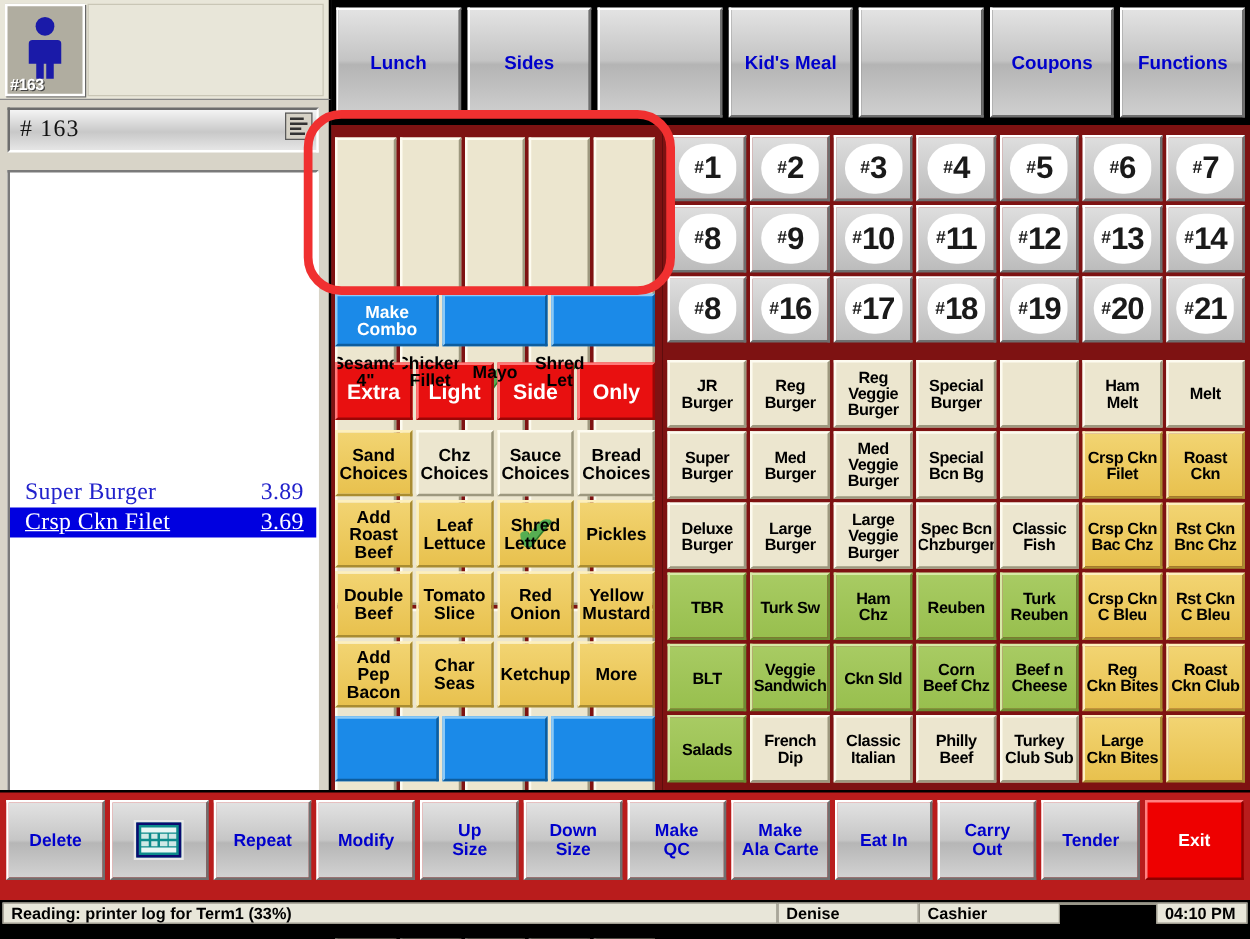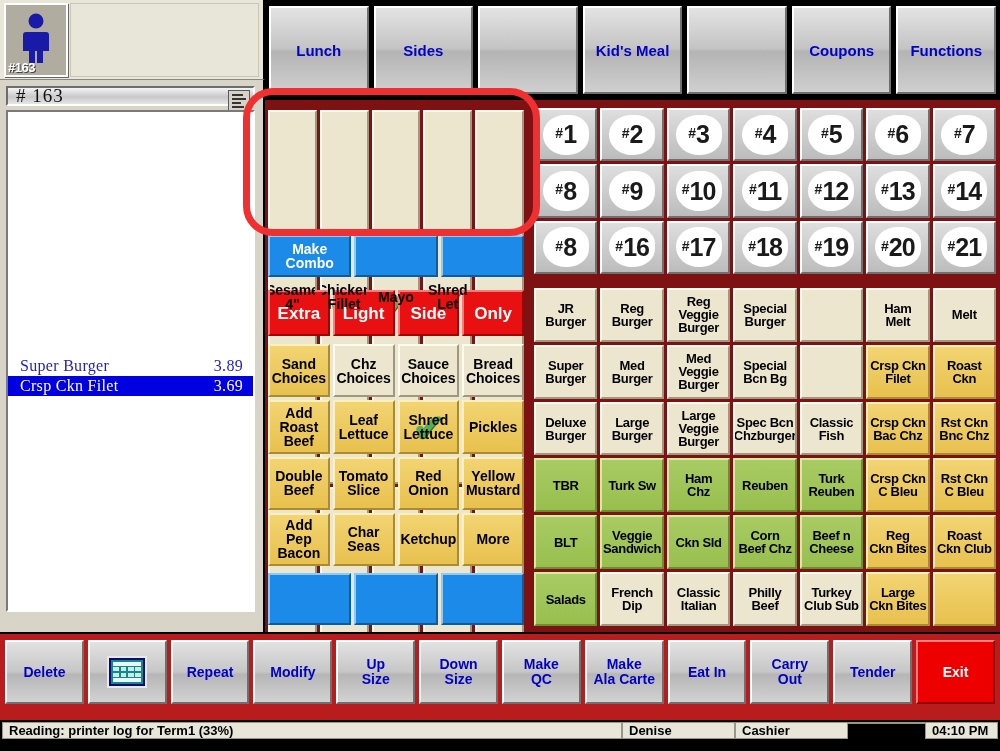--- a/index.html
+++ b/index.html
@@ -30,21 +30,21 @@
   .op-blank { position:absolute; left:70px; top:3px; right:4px; height:74px;
     background:#e8e6d9; border:1px solid #c9c6b6; }
 
   
   .order-panel {
     position:absolute; left:0; top:80px; width:265px; height:552px;
     background:#d8d4c8; border-right:2px solid #000;
     padding:6px 8px 8px 6px;
   }
   .order-head {
-    position:relative; height:20px; margin-bottom:4px;
+    position:relative; height:36px; margin-bottom:14px;
     background: linear-gradient(to bottom,#f4f4f4 0%,#c8c8c8 55%,#e6e6e6 100%);
     border:2px solid; border-color:#6d6d6d #ffffff #ffffff #6d6d6d;
     display:flex; align-items:center;
   }
   .order-head-txt {
     font-family:"Liberation Serif", serif; font-size:19px; color:#111;
     padding-left:8px; letter-spacing:1px;
   }
   .order-head-icon {
     position:absolute; right:3px; top:2px; width:22px; height:22px;
@@ -57,24 +57,24 @@
   .order-head-icon i:nth-child(3){width:65%}
   .order-head-icon i:nth-child(4){width:85%}
 
   .order-list {
     position:relative; height:calc(100% - 36px);
     background:#fff; border:2px solid; border-color:#7a7a7a #ffffff #ffffff #7a7a7a;
     padding-top:244px;
   }
   .order-row {
     display:flex; justify-content:space-between; align-items:center;
-    font-family:"Liberation Serif", serif; font-size:16px;
+    font-family:"Liberation Serif", serif; font-size:19px;
     padding:1px 10px 1px 12px; color:#2222cc; letter-spacing:0.3px;
   }
-  .order-row.sel { background:#0000e0; color:#fff; }
+  .order-row.sel { background:#0000e0; color:#fff;text-decoration:underline; }
 
   
   .topbar {
     position:absolute; left:265px; top:0; width:735px; height:100px;
     background:#000; display:flex; align-items:center; padding:0 4px; gap:5px;
   }
   .topbtn {
     flex:1; height:88px;
     background:linear-gradient(to bottom,#e3e3e3 0%,#c4c4c4 48%,#b4b4b4 52%,#cfcfcf 100%);
     border:2px solid; border-color:#ffffff #6f6f6f #6f6f6f #ffffff;

